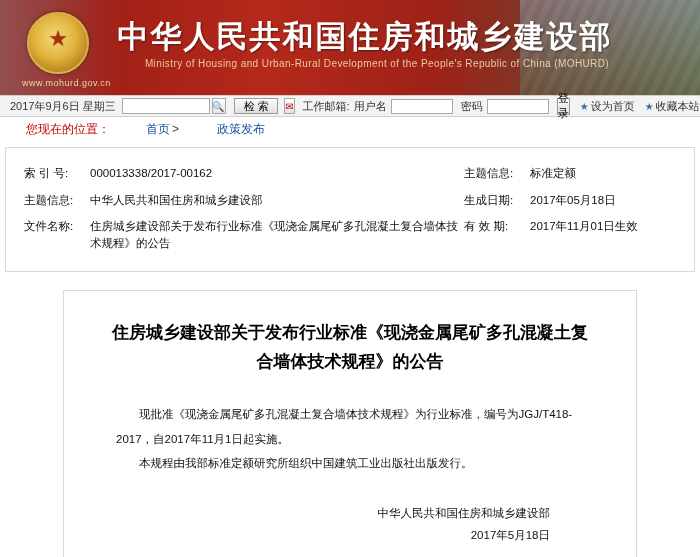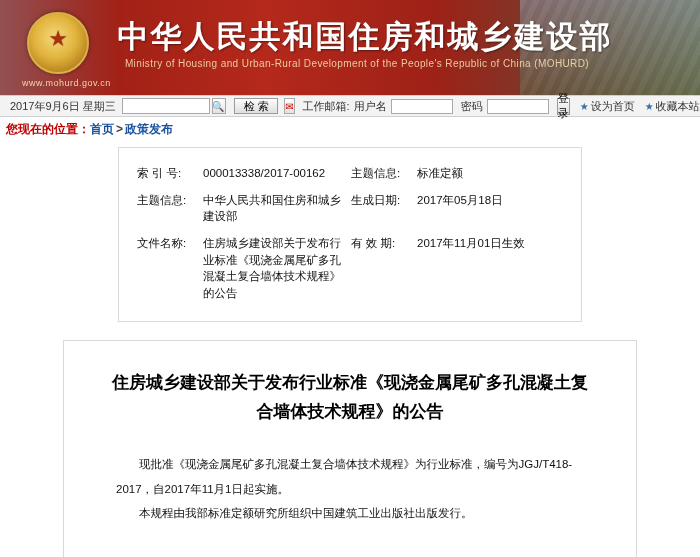--- a/index.html
+++ b/index.html
@@ -51,21 +51,21 @@
     text-align: center;
     font-family: "Liberation Serif", serif;
     font-size: 31px;
     font-weight: bold;
     color: #ffffff;
     letter-spacing: 2px;
     text-shadow: 1px 1px 2px rgba(0,0,0,.45);
     white-space: nowrap;
   }
   .banner-subtitle {
-    position: absolute; left: 97px; top: 58px;
+    position: absolute; left: 117px; top: 58px;
     width: 520px;
     text-align: center;
     font-size: 10px;
     color: #f3d9a8;
     letter-spacing: .4px;
     white-space: nowrap;
     opacity: .92;
   }
   .banner-url {
     position: absolute; left: 22px; top: 78px;
@@ -121,30 +121,30 @@
   }
   .tb-link {
     font-size: 11px; color: #333; margin-right: 10px; white-space: nowrap;
     display: inline-flex; align-items: center;
   }
   .tb-link .glyph { color: #3a6ea5; margin-right: 2px; font-size: 10px; }
 
   
   .crumb-bar {
     height: 24px; display: flex; align-items: center;
-    padding-left: 6px; font-size: 12px; font-weight: bold;
+    padding-left: 26px; font-size: 12px;
   }
   .crumb-label { color: #c00000; }
-  .crumb-link { color: #1a52a0; text-decoration: none; }
+  .crumb-link { color: #1a52a0; text-decoration: none; margin-left: 36px; }
   .crumb-sep { color: #444; margin: 0 2px; }
 
   
   .card {
     margin: 6px auto 0;
-    width: 464px;
+    width: 690px;
     border: 1px solid #d9d9d9;
     background: #fff;
   }
   .info-card { padding: 12px 16px 14px; }
   table.info { width: 100%; border-collapse: collapse; font-size: 11.5px; }
   table.info td { padding: 5px 2px; vertical-align: top; line-height: 1.45; }
   td.lbl { width: 66px; color: #111; white-space: nowrap; }
   td.val { color: #111; padding-left: 6px; }
   td.lbl2 { width: 66px; color: #111; white-space: nowrap; padding-left: 20px; }
   td.val2 { color: #111; padding-left: 6px; width: 150px; }

